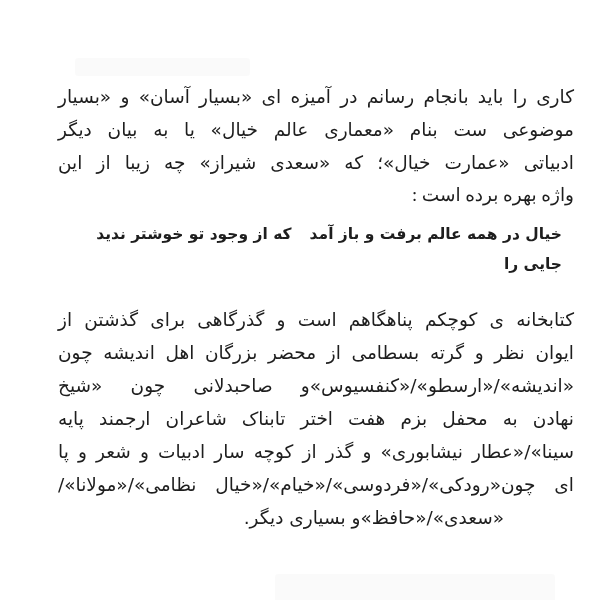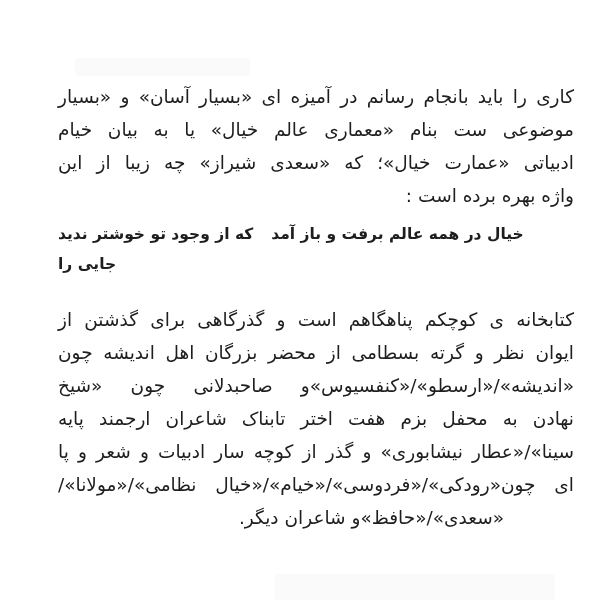--- a/index.html
+++ b/index.html
@@ -30,27 +30,28 @@
     line-height: 33px;
     letter-spacing: 0;
   }
   .jline {
     text-align: justify;
     text-align-last: justify;
   }
   .lastline {
     text-align: left;
     text-align-last: right;
+    font-family: Liberation Serif, serif;
   }
   .verse {
     margin-top: 7px;
     font-weight: bold;
     font-size: 15.5px;
     line-height: 30px;
-    text-align: left;
+    text-align: right;
     padding-right: 12px;
   }
   .verse-gap {
     display: inline-block;
     width: 18px;
   }
   .para2 {
     margin-top: 24px;
   }
   .p2-last {
@@ -81,36 +82,36 @@
 <body>
 
 <div class="page">
 
   <div class="scan-artifact artifact-top"></div>
 
   <div class="text-block">
 
     <div class="para">
       <div class="jline">کاری را باید بانجام رسانم در آمیزه ای «بسیار آسان» و «بسیار</div>
-      <div class="jline">موضوعی ست بنام «معماری عالم خیال» یا به بیان خیام</div>
+      <div class="jline">موضوعی ست بنام «معماری عالم خیال» یا به بیان دیگر</div>
       <div class="jline">ادبیاتی «عمارت خیال»؛ که «سعدی شیراز» چه زیبا از این</div>
       <div class="lastline">واژه بهره برده است :</div>
     </div>
 
     <div class="verse">
       <span>خیال در همه عالم برفت و باز آمد</span><span class="verse-gap"></span><span>که از وجود تو خوشتر ندید جایی را</span>
     </div>
 
     <div class="para para2">
       <div class="jline">کتابخانه ی کوچکم پناهگاهم است و گذرگاهی برای گذشتن از</div>
       <div class="jline">ایوان نظر و گرته بسطامی از محضر بزرگان اهل اندیشه چون</div>
       <div class="jline">«اندیشه»/«ارسطو»/«کنفسیوس»و صاحبدلانی چون «شیخ</div>
       <div class="jline">نهادن به محفل بزم هفت اختر تابناک شاعران ارجمند پایه</div>
       <div class="jline">سینا»/«عطار نیشابوری» و گذر از کوچه سار ادبیات و شعر و پا</div>
       <div class="jline">ای چون«رودکی»/«فردوسی»/«خیام»/«خیال نظامی»/«مولانا»/</div>
-      <div class="p2-last">«سعدی»/«حافظ»و شاعران دیگر.</div>
+      <div class="p2-last">«سعدی»/«حافظ»و بسیاری دیگر.</div>
     </div>
 
   </div>
 
   <div class="scan-artifact artifact-bottom"></div>
 
 </div>
 
 </body></html>

